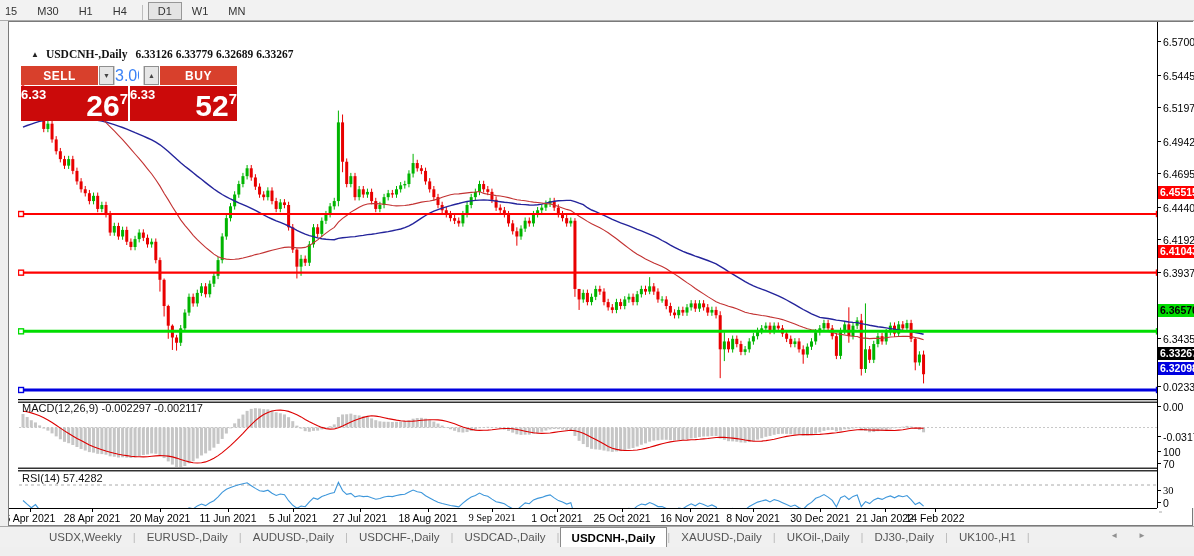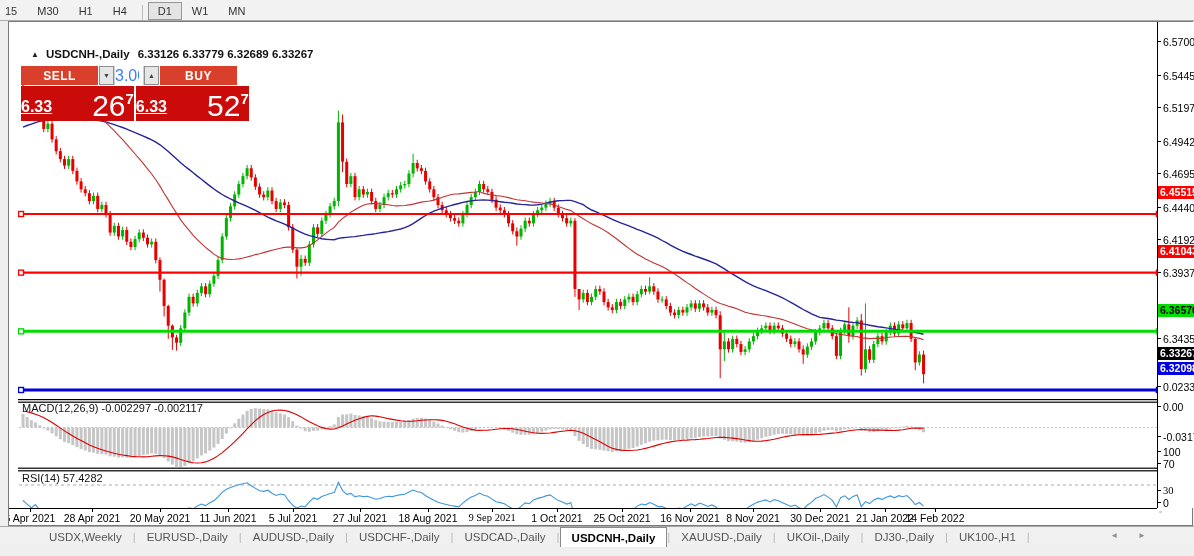--- a/index.html
+++ b/index.html
@@ -21,21 +21,21 @@
   .tf-sep { width:1px; height:15px; background:#bdbdbd; margin:0 5px; }
   
   #chart-window {
     position:absolute; left:8px; top:21px; width:1185px; height:505px;
     background:#ffffff; border:1px solid #7a7a7a;
   }
   #chart-svg { position:absolute; left:9px; top:22px; }
   
   #chart-title {
     position:absolute; left:22px; top:26px; font-size:11.5px; font-weight:bold;
-    color:#111; white-space:nowrap;
+    color:#111; white-space:nowrap;font-family:Liberation Serif, serif;
   }
   #chart-title .collapse { font-size:8px; margin-right:7px; vertical-align:1px; color:#222; }
   #chart-title .vals { margin-left:8px; font-weight:bold; }
   
   #trade-panel { position:absolute; left:12px; top:44px; width:216px; }
   .tp-row1 { display:flex; height:19px; background:#fff; gap:1px; }
   .tp-btn {
     flex:0 0 77px; background:#d8402c; color:#fff; font-size:12px; font-weight:bold;
     display:flex; align-items:center; justify-content:center; letter-spacing:.5px;
   }
@@ -47,22 +47,22 @@
   }
   .vol-input {
     flex:1; width:100%; border:none; background:#fff; font-family:"Liberation Sans",sans-serif;
     font-size:16px; text-align:right; padding-right:4px; color:#3b82f6; outline:none;
   }
   .tp-row2 { display:flex; height:35px; background:#fff; gap:2px; margin-top:1px; }
   .price-box {
     flex:1; background:#cb0a0a; color:#fff;
     display:flex; align-items:flex-end; justify-content:center; padding-bottom:3px;
   }
-  .pp-small { font-size:16px; font-weight:bold; margin-right:3px; margin-bottom:2px;text-decoration:underline; }
-  .pp-big   { font-size:30px; font-weight:normal; line-height:25px;margin-left:37px; }
+  .pp-small { font-size:13px; font-weight:bold; margin-right:3px; margin-bottom:16px; }
+  .pp-big   { font-size:30px; font-weight:bold; line-height:25px;margin-left:37px; }
   .pp-sup   { font-size:15px; font-weight:bold; margin-bottom:11px; }
   
   .ind-label { position:absolute; left:13px; font-size:11px; color:#111; white-space:nowrap; }
   
   #price-axis {
     position:absolute; left:1157px; top:22px; width:37px; height:486px;
     background:#fff; border-left:1px solid #000; overflow:hidden;
   }
   .pax-label { position:absolute; left:5px; font-size:10.5px; color:#000; white-space:nowrap; }
   .pax-tick  { position:absolute; left:0; width:3px; height:1px; background:#000; }

